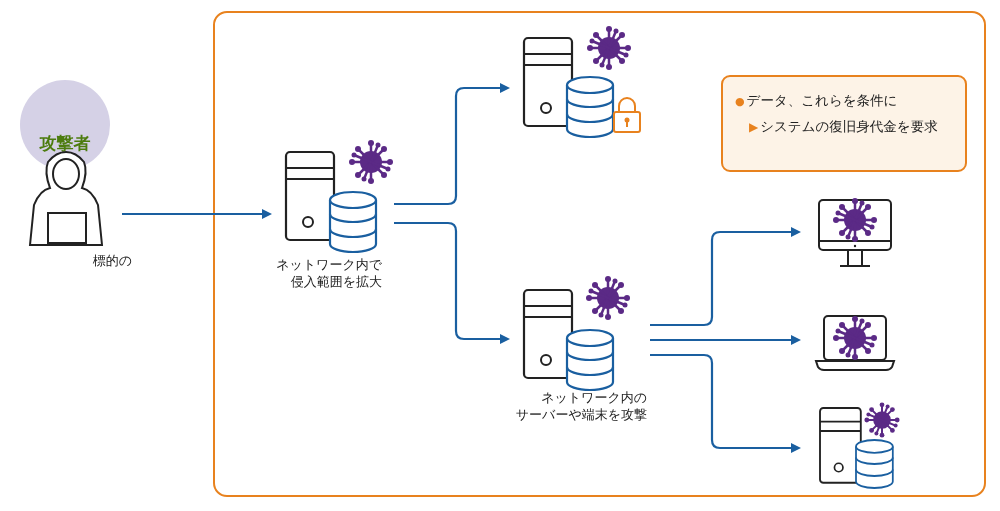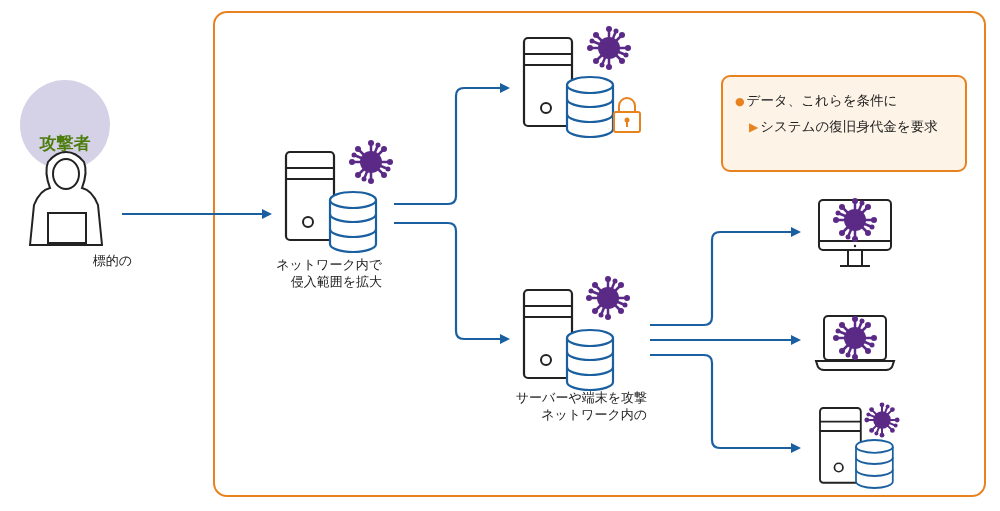--- a/index.html
+++ b/index.html
@@ -149,22 +149,22 @@
 <div class="caption" style="left:0px; top:252px; width:132px;">
   <div>標的の</div>
 </div>
 
 <div class="caption" style="left:262px; top:256px; width:120px;">
   <div>ネットワーク内で</div>
   <div>侵入範囲を拡大</div>
 </div>
 
 <div class="caption" style="left:497px; top:389px; width:150px;">
+  <div>ネットワーク内の</div>
   <div>サーバーや端末を攻撃</div>
-  <div>ネットワーク内の</div>
 </div>
 
 <div class="demand">
   <div class="demand-line">
     <span class="bullet">●</span><span>データ、これらを条件に</span>
   </div>
   <div class="demand-line" style="padding-left:14px;">
     <span class="tri">▶</span><span>システムの復旧</span><span class="strong">身代金</span><span>を要求</span>
   </div>
 </div>

